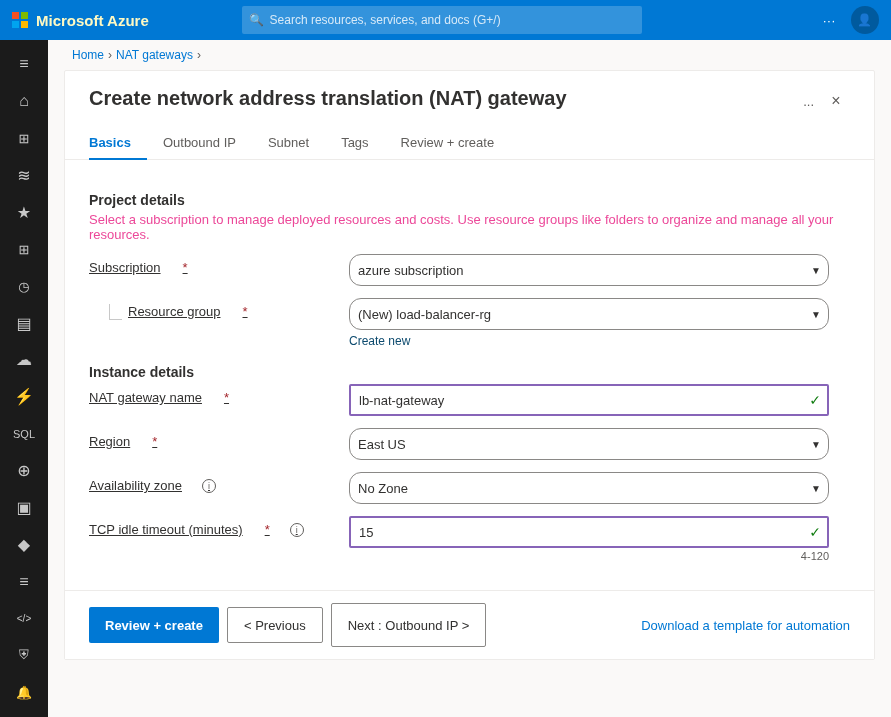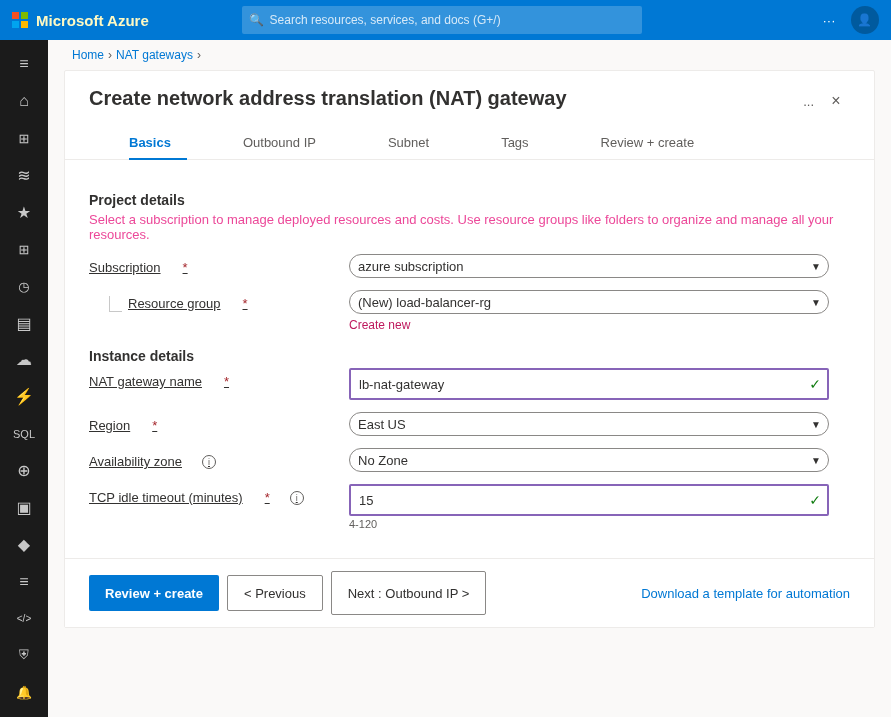--- a/index.html
+++ b/index.html
@@ -176,21 +176,20 @@
       margin-top: 12px;
     }
     .tab {
       padding: 8px 16px;
       cursor: pointer;
       font-size: 13px;
       color: #605e5c;
       border-bottom: 2px solid transparent;
       margin-bottom: -1px;
       white-space: nowrap;
-      margin-left: 40px;
     }
     .tab:first-child { padding-left: 0; }
     .tab.active {
       color: #0078d4;
       border-bottom-color: #0078d4;
       font-weight: 600;
     }
 
     
     .form-body {
@@ -253,21 +252,21 @@
     }
     .form-control-col {
       flex: 1;
     }
     .select-wrapper {
       position: relative;
       max-width: 480px;
     }
     .select-wrapper select {
       width: 100%;
-      height: 24px;
+      height: 32px;
       border: 1px solid #8a8886;
       padding: 0 28px 0 8px;
       font-size: 13px;
       color: #323130;
       background: white;
       border-radius: 12px;
       appearance: none;
       cursor: pointer;
     }
     .select-wrapper .chevron {
@@ -300,26 +299,26 @@
       transform: translateY(-50%);
       color: #107c10;
       font-size: 14px;
     }
     .input-wrapper.active-input input {
       border: 2px solid #8764b8;
     }
     .input-range-hint {
       font-size: 11px;
       color: #605e5c;
-      text-align: left;
+      text-align: right;
       max-width: 480px;
       margin-top: 2px;
     }
     .create-new-link {
-      color: #be185d;
+      color: #0c4a6e;
       font-size: 12px;
       text-decoration: none;
       margin-top: 4px;
       display: block;
     }
 
     
     .panel-footer {
       border-top: 1px solid #edebe9;
       padding: 12px 24px;

